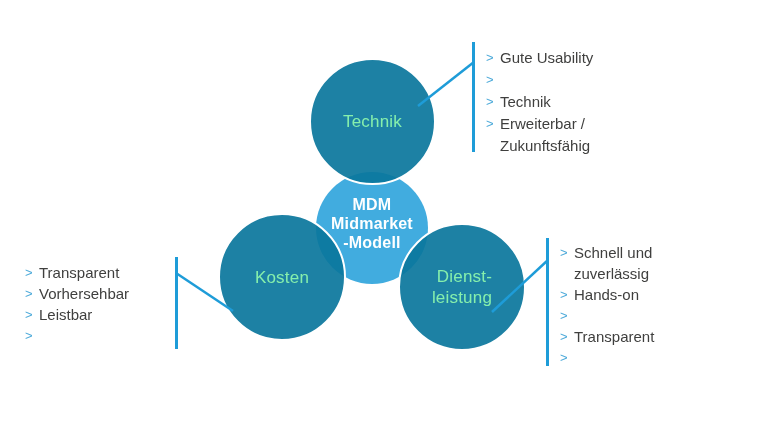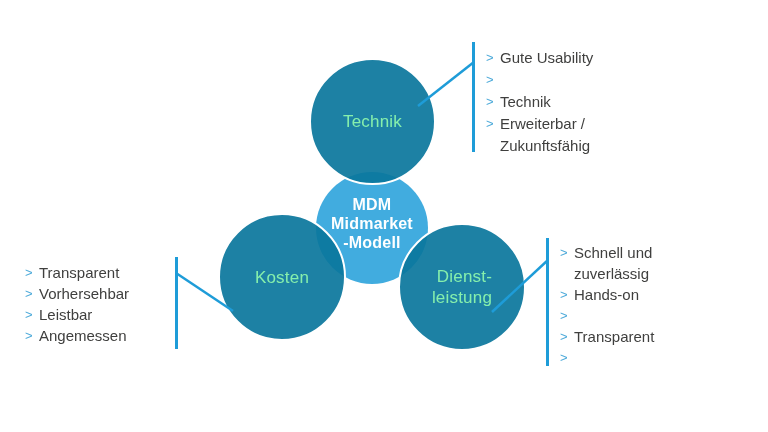--- a/index.html
+++ b/index.html
@@ -152,21 +152,20 @@
     <div class="row">
       <span class="chev">&gt;</span>
       <span>Vorhersehbar</span>
     </div>
     <div class="row">
       <span class="chev">&gt;</span>
       <span>Leistbar</span>
     </div>
     <div class="row">
       <span class="chev">&gt;</span>
-      <span>Angemessen</span>
     </div>
   </div>
 
   <div class="list list-dienst">
     <div class="row">
       <span class="chev">&gt;</span>
       <span>Schnell und</span>
     </div>
     <div class="row">
       <span class="chev"></span>

